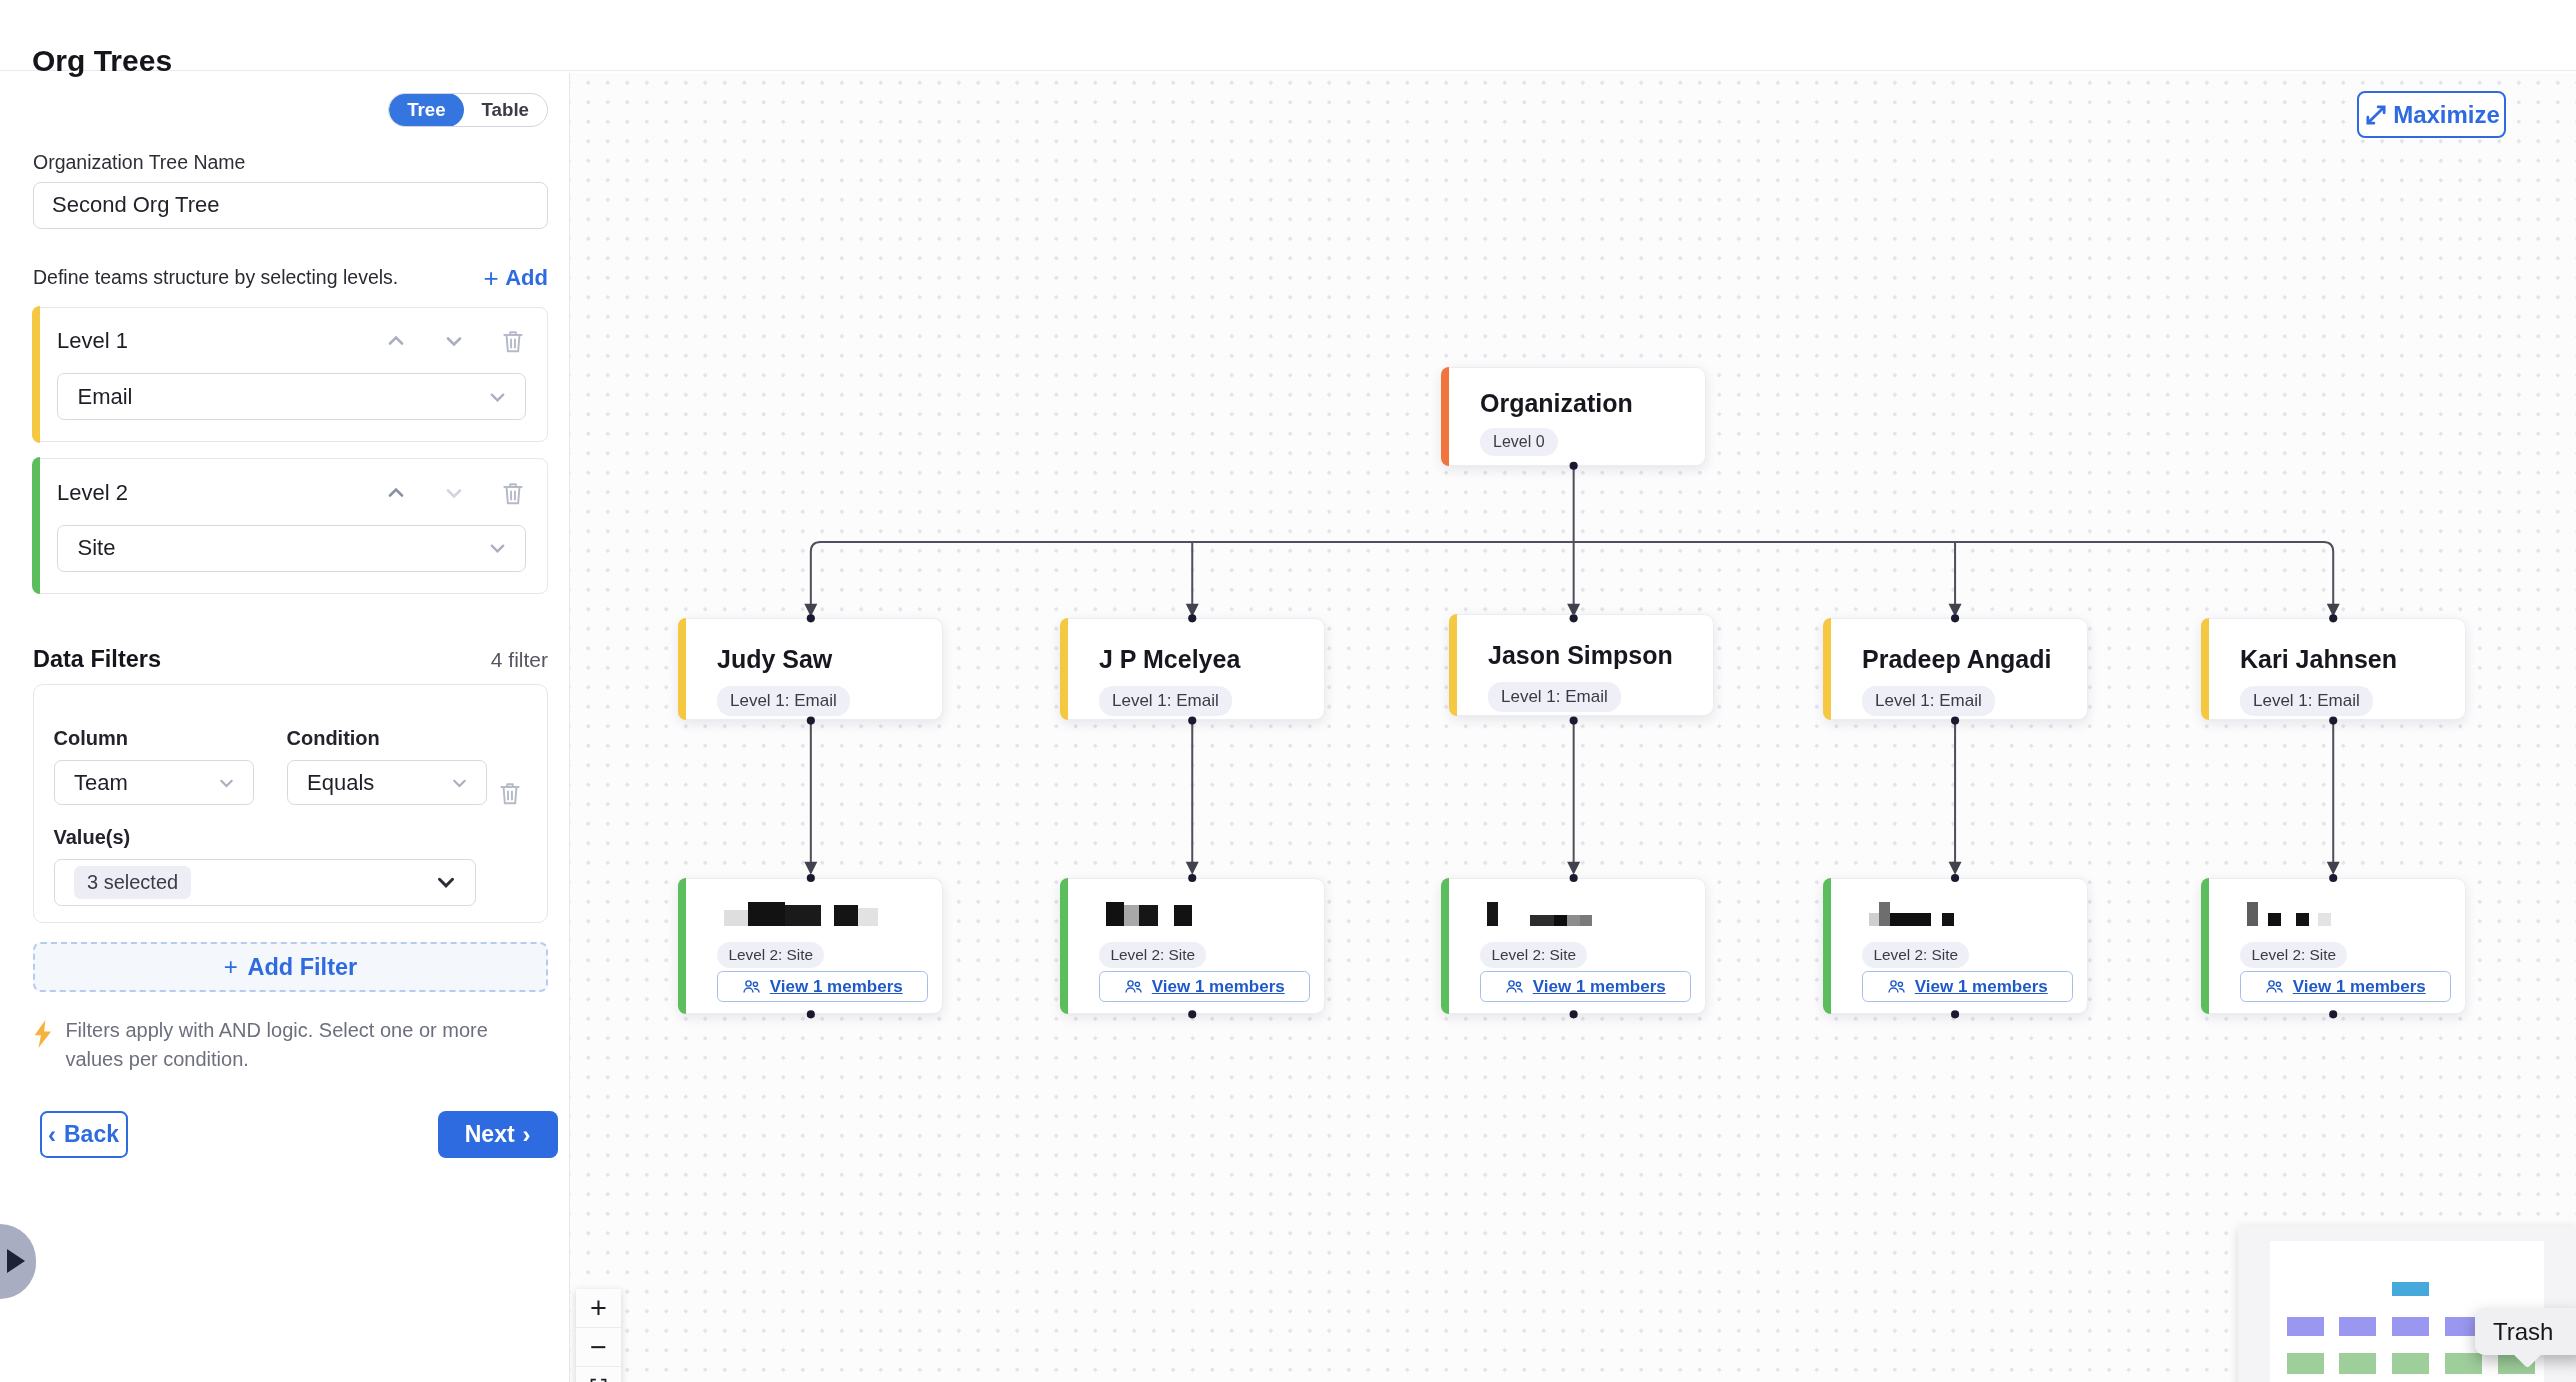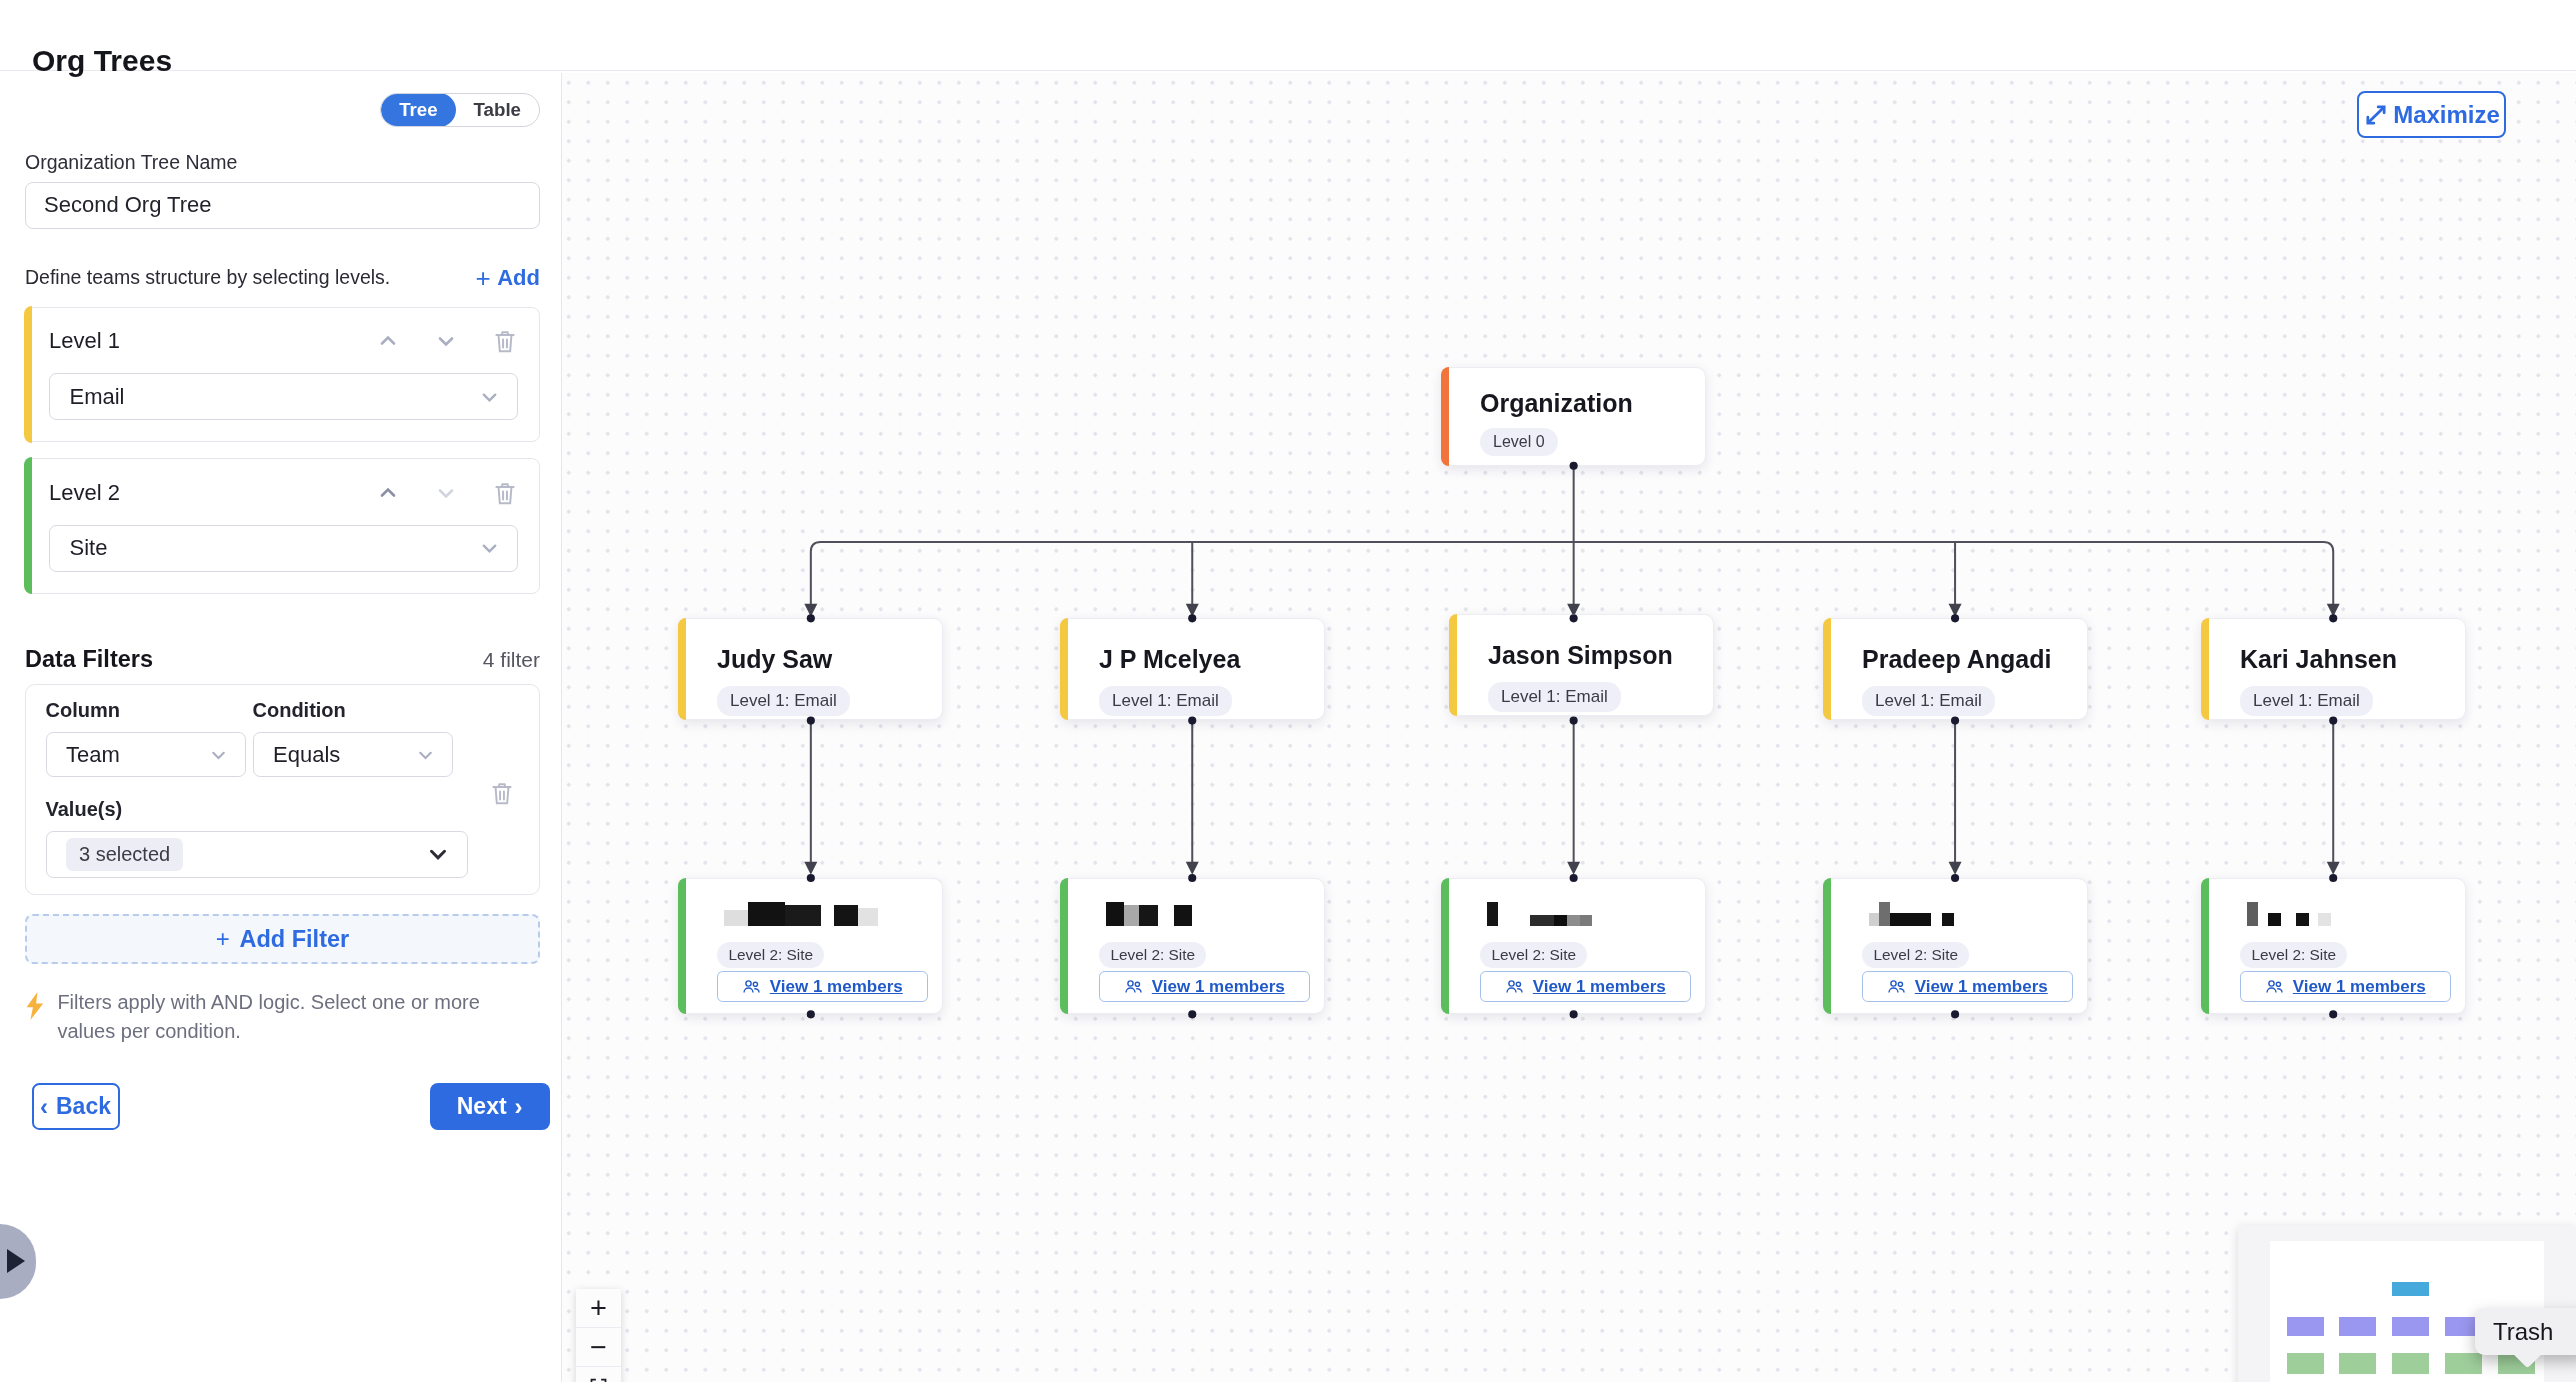--- a/index.html
+++ b/index.html
@@ -78,21 +78,21 @@
   .tooltip .tail { position:absolute; left:42px; bottom:-9px; width:21px; height:21px;
     background:#f0f0f3; transform:rotate(45deg); border-radius:3.2px; }
 
   
   .collapse-tab { position:absolute; left:0; top:1224px; width:36px; height:75px; background:#a8adc1;
     border-radius:0 37px 37px 0; z-index:7; cursor:pointer; }
   .collapse-tab .tri { position:absolute; left:7.3px; top:25px; width:0; height:0;
     border-top:12px solid transparent; border-bottom:12px solid transparent; border-left:18px solid #1d2335; }
 
   
-  .panel { position:absolute; left:4px; top:73px; width:558px; bottom:0; background:#fff;
+  .panel { position:absolute; left:12px; top:73px; width:558px; bottom:0; background:#fff;
     border-right:1.6px solid #e6e6ec; z-index:5; padding:19.5px 21px 0 21px; }
 
   .toggle { display:flex; align-items:center; border:1.6px solid #d4d4de; border-radius:811px;
     background:#fff; margin-left:auto; width:fit-content; height:34px; overflow:hidden; }
   .toggle .seg { padding:0 18px; height:34px; display:flex; align-items:center; font-size:18.7px; font-weight:700; cursor:pointer; }
   .toggle .on  { background:#3575e0; color:#fff; border-radius:811px; }
   .toggle .off { color:#3c3c46; }
 
   .pheading { margin-top:18px; font-size:24px; font-weight:700; color:#121218; }
   .flabel { margin-top:24px; font-size:19.5px; color:#2e2e38; }
@@ -114,21 +114,21 @@
 
   .select { position:relative; margin-top:18px; height:47px; border:1.6px solid #d8d8e2; border-radius:7.3px;
     background:#fff; display:flex; align-items:center; padding:0 19.5px; font-size:22px; color:#1f1f28; cursor:pointer; }
   .select .chev { position:absolute; right:16px; top:50%; transform:translateY(-50%); display:flex; }
 
   .df-row { margin-top:52px; display:flex; align-items:baseline; justify-content:space-between; }
   .df-title { font-size:23.5px; font-weight:700; color:#15151c; }
   .df-count { font-size:21px; color:#565662; }
 
   .fcard { position:relative; margin-top:11.4px; border:1.6px solid #e5e5eb; border-radius:9.7px; padding:14.6px 19.5px 16px 19.5px; }
-  .fgrid { display:flex; gap:7px; }
+  .fgrid { display:flex; gap:33px;margin-top:28px; }
   .fcol { width:200px; }
   .fcol .clabel { font-size:20px; font-weight:700; color:#23232d; }
   .fcol .select { margin-top:9.7px; height:45px; }
   .fcard .f-trash { position:absolute; right:24px; top:94px; }
   .vlabel { margin-top:21px; font-size:20px; font-weight:700; color:#23232d; }
   .vselect { margin-top:9.7px; width:422px; height:47px; }
   .chip { background:#ededf5; border-radius:6.5px; padding:4.9px 13px; font-size:20px; color:#3c3c46; }
 
   .add-filter { margin-top:19.5px; height:50px; border:2.4px dashed #b7cced; border-radius:8px; background:#f4f8fd;
     display:flex; align-items:center; justify-content:center; gap:9.7px; color:#2e6be0;

